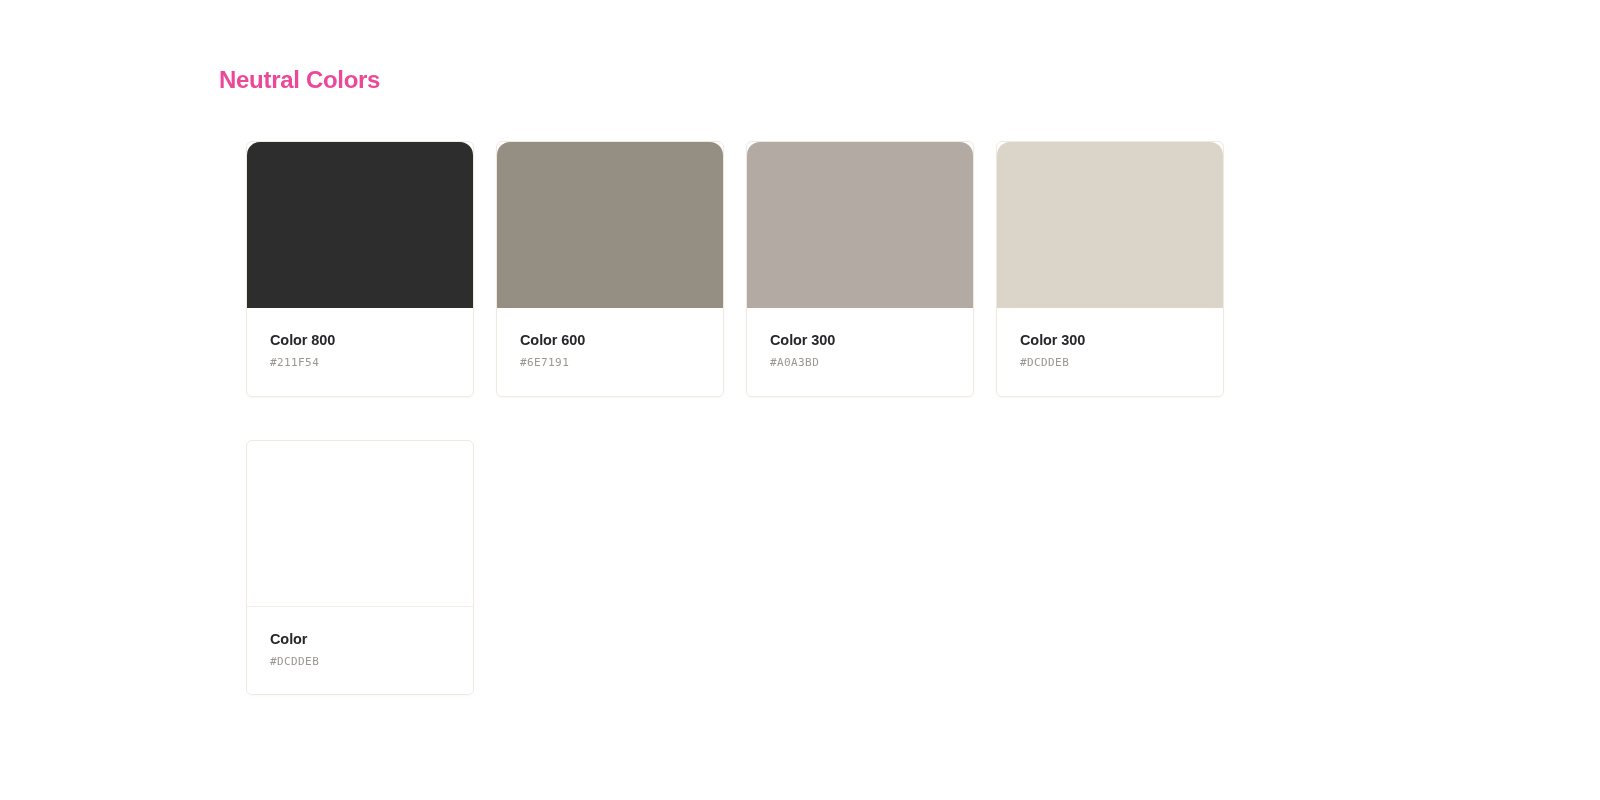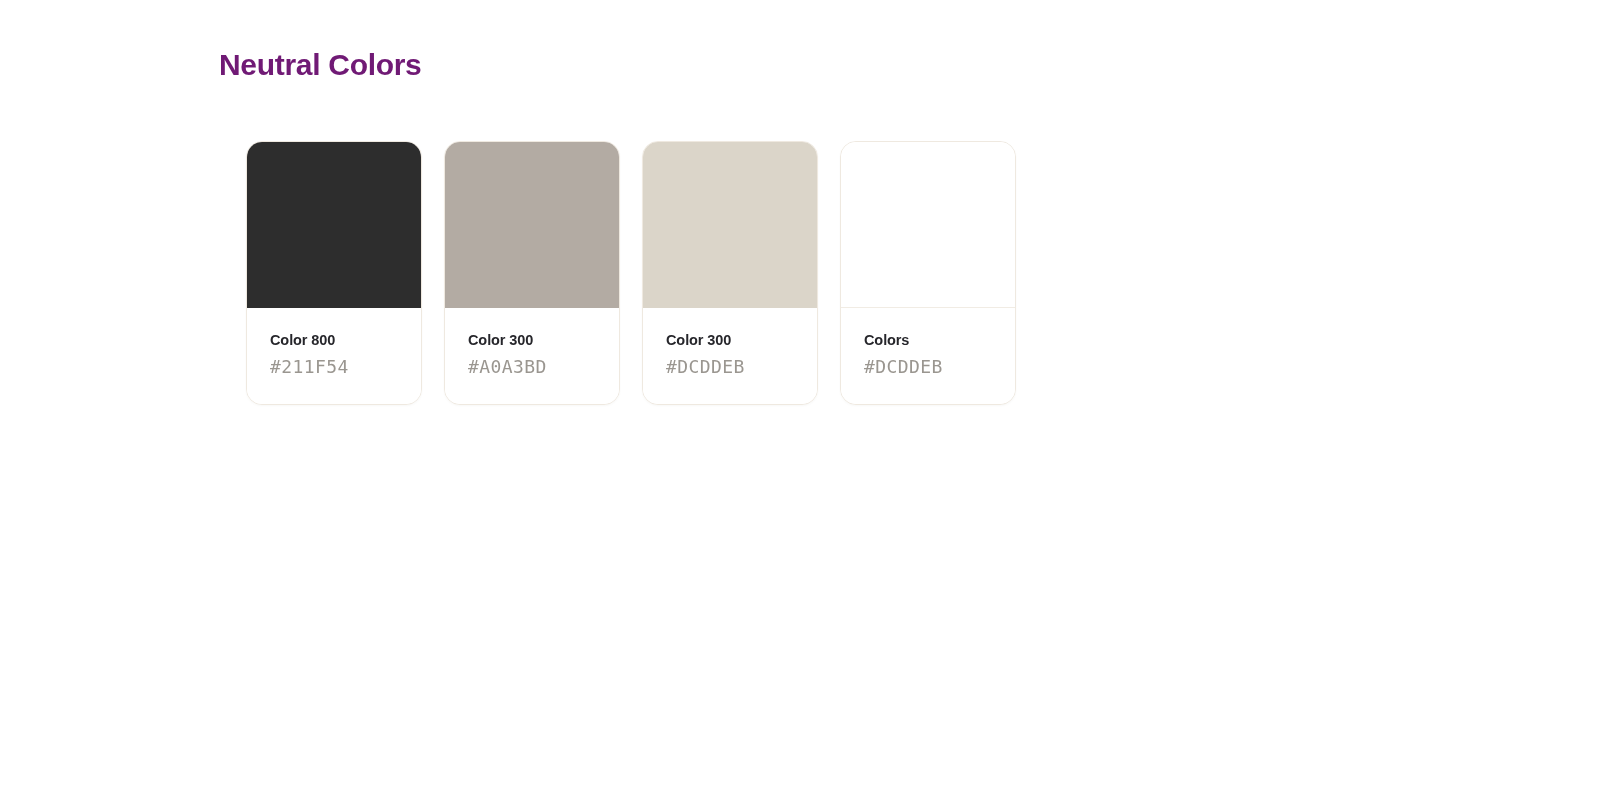--- a/index.html
+++ b/index.html
@@ -15,41 +15,41 @@
   .page {
     position: relative;
     width: 1600px;
     height: 800px;
     background: #ffffff;
   }
 
   .section-title {
     position: absolute;
     left: 219px;
-    top: 48px;
-    font-size: 30px;
+    top: 66px;
+    font-size: 24px;
     font-weight: bold;
     letter-spacing: -0.3px;
-    color: #701a75;
+    color: #ec4899;
     white-space: nowrap;
   }
 
   .swatch-grid {
     position: absolute;
     left: 246px;
     top: 141px;
     width: 1000px;
     display: flex;
     flex-wrap: wrap;
     gap: 43px 22px;
   }
 
   .swatch-card {
-    width: 176px;
-    border-radius: 16px;
+    width: 228px;
+    border-radius: 6px;
     background: #ffffff;
     border: 1px solid #efe9e0;
     box-shadow: 0 1px 2px rgba(120, 110, 95, 0.05);
     overflow: hidden;
     display: flex;
     flex-direction: column;
   }
 
   .swatch-color {
     height: 166px;
@@ -72,21 +72,21 @@
     font-size: 14.5px;
     font-weight: bold;
     color: #26262b;
     line-height: 1.2;
     letter-spacing: -0.1px;
   }
 
   .swatch-hex {
     margin-top: 7px;
     font-family: "DejaVu Sans Mono", monospace;
-    font-size: 18px;
+    font-size: 11px;
     color: #9a9690;
     letter-spacing: 0.4px;
     line-height: 1.2;
   }
 </style>
 </head>
 <body>
 
 <div class="page">
 
@@ -94,35 +94,42 @@
 
   <div class="swatch-grid">
       <div class="swatch-card">
         <div class="swatch-color" style="background: rgb(45, 45, 45);"></div>
         <div class="swatch-info">
           <div class="swatch-name">Color 800</div>
           <div class="swatch-hex">#211F54</div>
         </div>
       </div>
       <div class="swatch-card">
+        <div class="swatch-color" style="background: rgb(149, 143, 131);"></div>
+        <div class="swatch-info">
+          <div class="swatch-name">Color 600</div>
+          <div class="swatch-hex">#6E7191</div>
+        </div>
+      </div>
+      <div class="swatch-card">
         <div class="swatch-color" style="background: rgb(179, 171, 163);"></div>
         <div class="swatch-info">
           <div class="swatch-name">Color 300</div>
           <div class="swatch-hex">#A0A3BD</div>
         </div>
       </div>
       <div class="swatch-card">
         <div class="swatch-color" style="background: rgb(219, 213, 201);"></div>
         <div class="swatch-info">
           <div class="swatch-name">Color 300</div>
           <div class="swatch-hex">#DCDDEB</div>
         </div>
       </div>
       <div class="swatch-card is-white">
         <div class="swatch-color" style="background: rgb(255, 255, 255);"></div>
         <div class="swatch-info">
-          <div class="swatch-name">Colors</div>
+          <div class="swatch-name">Color</div>
           <div class="swatch-hex">#DCDDEB</div>
         </div>
       </div>
     </div>
 
 </div>
 
 </body></html>

